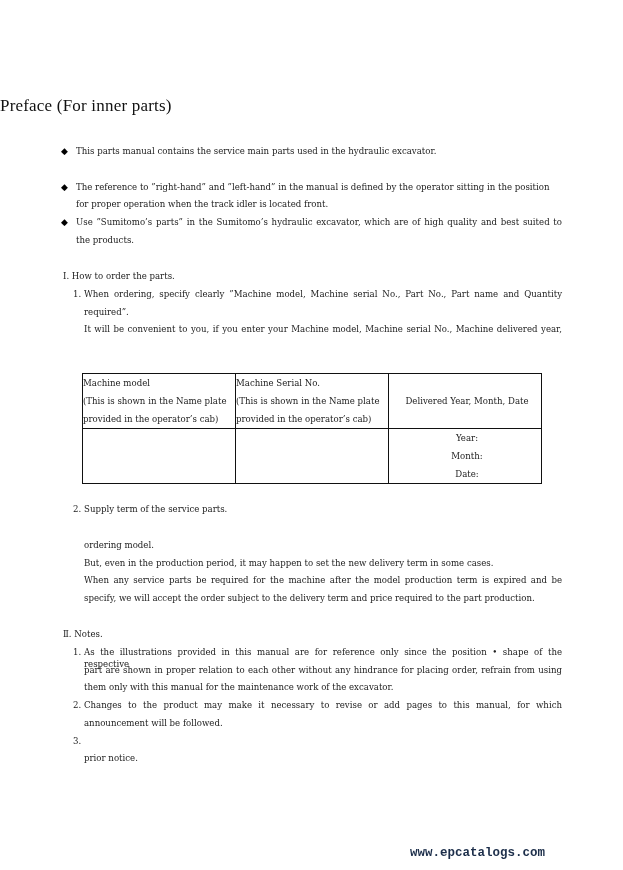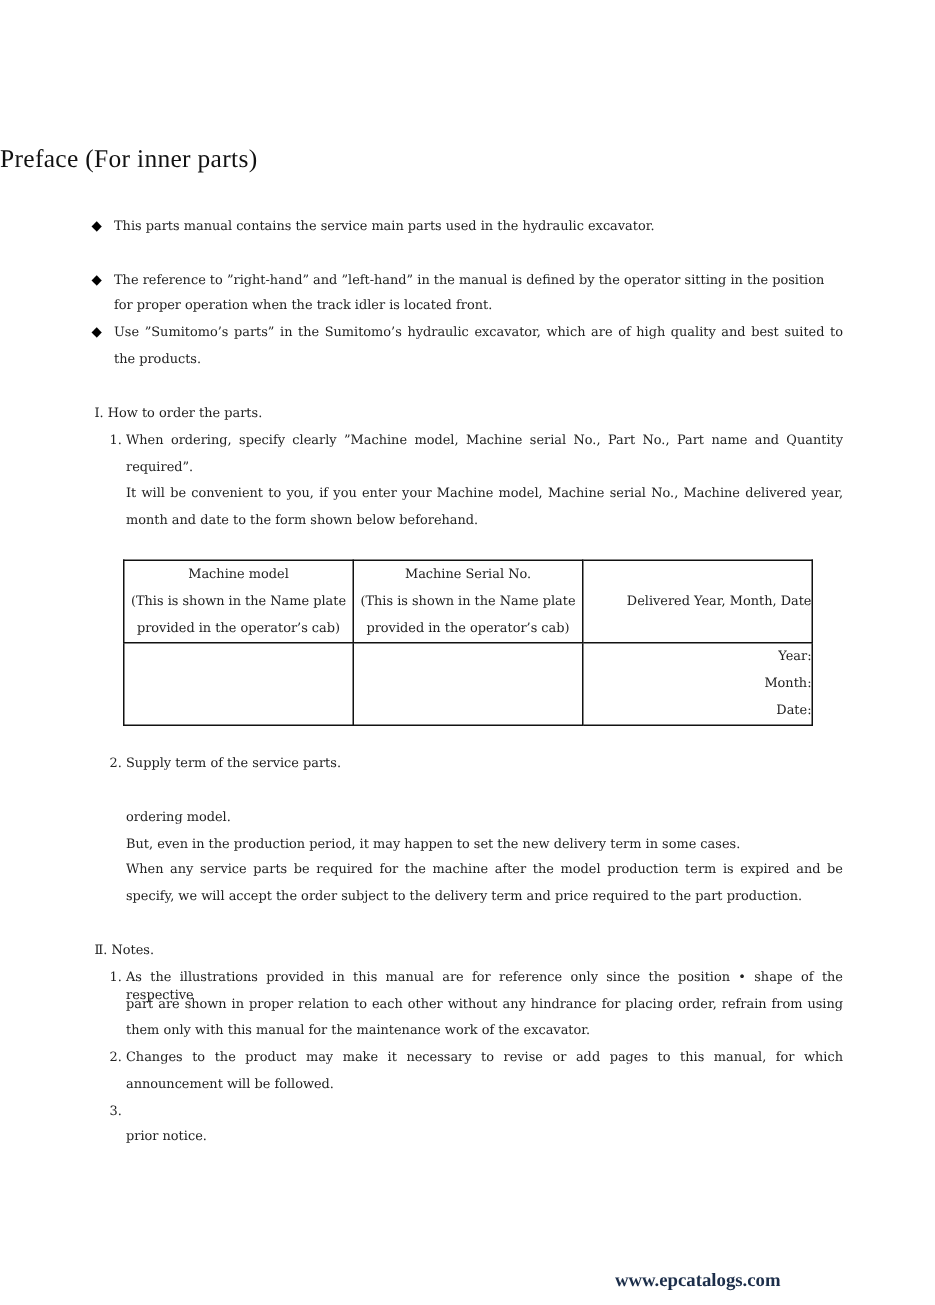--- a/index.html
+++ b/index.html
@@ -24,25 +24,25 @@
     .tbl {
       position: absolute; left: 82px; top: 373px; width: 459px; height: 109px;
       border-collapse: collapse; table-layout: fixed;
     }
     .tbl td {
       border: 1.2px solid #111; padding: 0; vertical-align: middle;
       font-size: 8.6px; line-height: 18px; color: #222;
     }
     .tbl .hdr td { height: 54px; }
     .tbl .body td { height: 53px; }
-    .c { text-align: center; }
-    .l { text-align: right; padding-left: 4px !important; }
+    .c { }
+    .l { text-align: center; padding-left: 4px !important; }
     .watermark {
       position: absolute; left: 410px; top: 846px;
-      font-family: Liberation Serif, serif;
+      font-family: Liberation Mono, monospace;
       font-weight: bold; font-size: 12.5px; color: #1c2e4a; letter-spacing: 0px;
     }
   </style>
 </head>
 <body>
 
 <div class="page">
 
   <div class="title">Preface (For inner parts)</div>
 
@@ -56,21 +56,20 @@
   <span class="bullet" style="top:216px">◆</span>
   <div class="line just" style="left:76px;top:216px;width:486px">Use ”Sumitomo’s parts” in the Sumitomo’s hydraulic excavator, which are of high quality and best suited to</div>
   <div class="line" style="left:76px;top:234px">the products.</div>
 
   <div class="line" style="left:63px;top:270px">Ⅰ. How to order the parts.</div>
 
   <div class="line" style="left:73px;top:288px">1.</div>
   <div class="line just" style="left:84px;top:288px;width:478px">When ordering, specify clearly ”Machine model, Machine serial No., Part No., Part name and Quantity</div>
   <div class="line" style="left:84px;top:306px">required”.</div>
   <div class="line just" style="left:84px;top:323px;width:478px">It will be convenient to you, if you enter your Machine model, Machine serial No., Machine delivered year,</div>
-  <div class="line" style="left:84px;top:341px">month and date to the form shown below beforehand.</div>
 
   <table class="tbl">
     <colgroup>
         <col style="width:153px">
         <col style="width:153px">
         <col style="width:153px">
       </colgroup>
     <tbody>
         <tr class="hdr">
       <td class="c">

